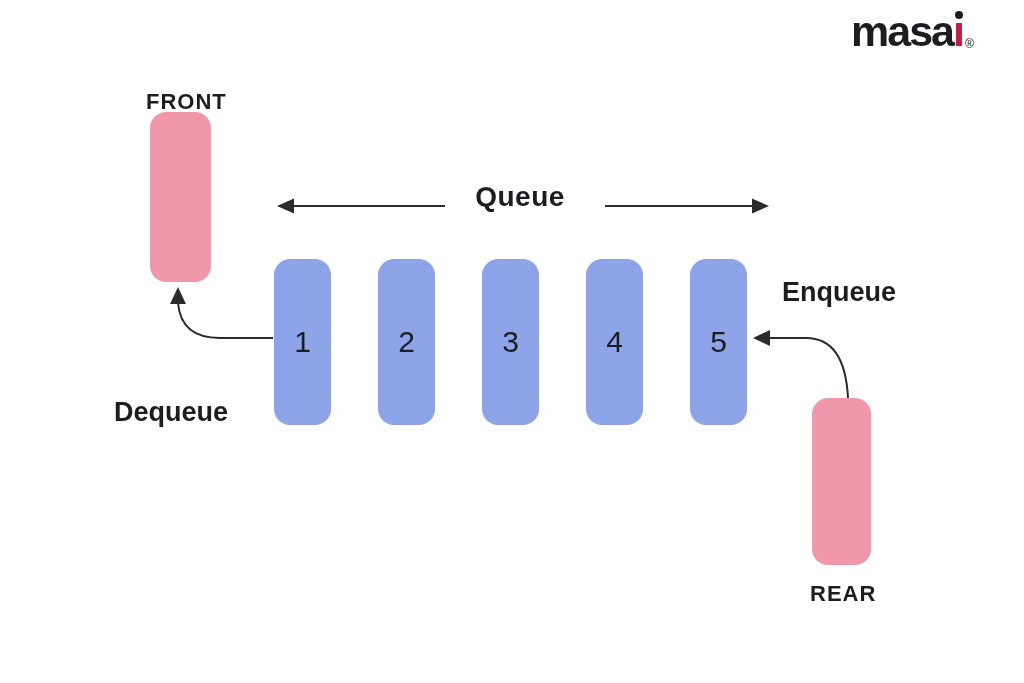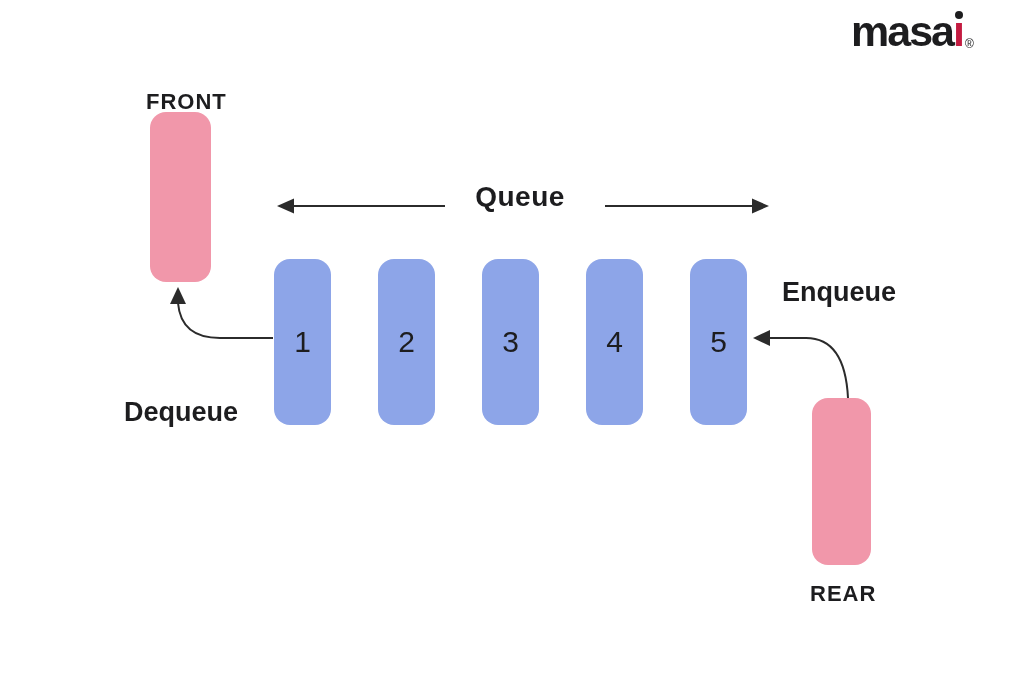--- a/index.html
+++ b/index.html
@@ -103,21 +103,21 @@
     color: var(--ink, #1d1d1f);
   }
   
   .op-label {
     position: absolute;
     font-size: 27px;
     font-weight: 600;
     color: var(--ink, #1d1d1f);
   }
   .enqueue-label { left: 782px; top: 249px; margin-top: 28px; }
-  .dequeue-label { left: 124px; top: 397px; }
+  .dequeue-label { left: 114px; top: 397px; }
 </style>
 </head>
 <body>
 
 <div class="canvas">
 
   <svg class="arrows-layer" viewBox="0 0 1024 683" xmlns="http://www.w3.org/2000/svg">
     <g stroke="#2b2b2b" stroke-width="2" fill="#2b2b2b">
       <line x1="445" y1="206" x2="290" y2="206"></line>
       <polygon points="277,206 294,198.5 294,213.5" stroke="none"></polygon>

